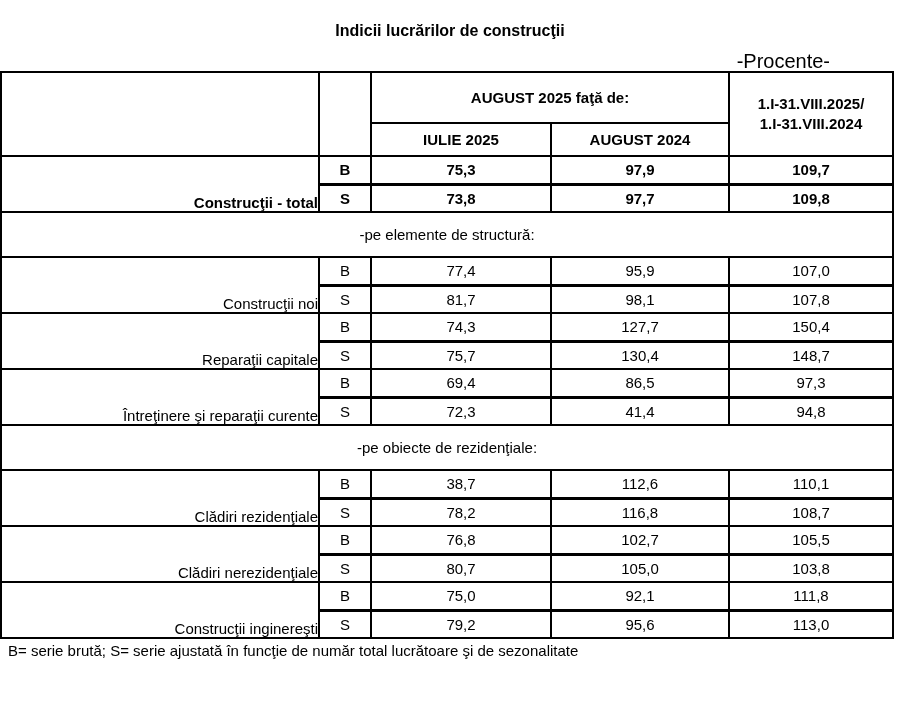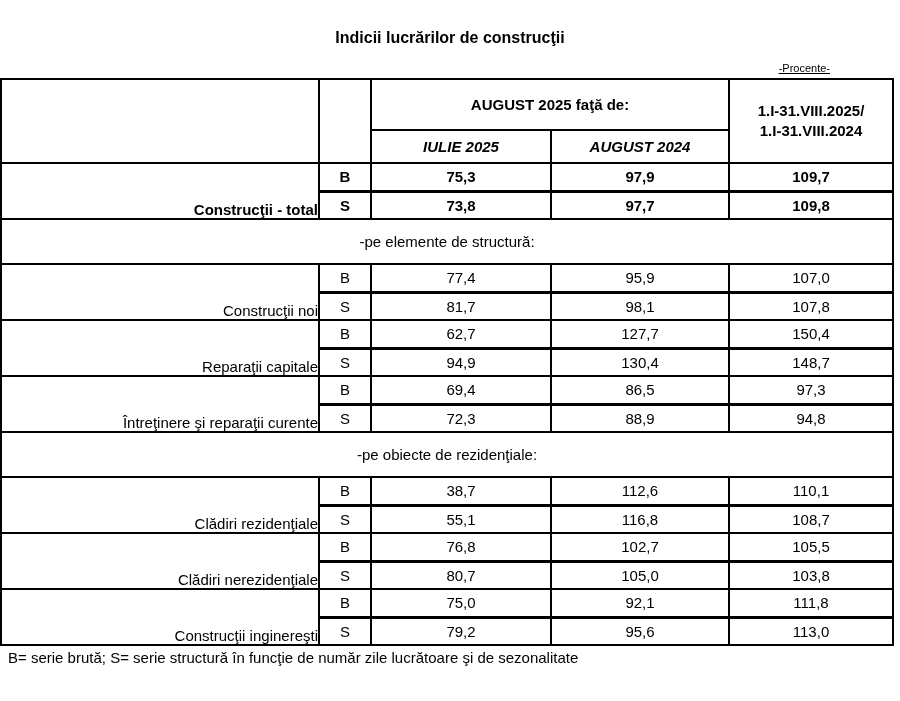--- a/index.html
+++ b/index.html
@@ -8,51 +8,50 @@
     background: #ffffff;
     color: #000000;
     font-family: "Liberation Sans", sans-serif;
   }
   body {
     width: 900px;
     height: 701px;
     overflow: hidden;
   }
   .title {
-    padding-top: 28px;
+    padding-top: 21px;
     text-align: center;
     font-size: 16px;
     font-weight: bold;
     line-height: 20px;
   }
   .units {
     margin-top: 12px;
     margin-bottom: 2px;
     text-align: right;
     padding-right: 70px;
-    font-size: 11px;
+    font-size: 20px;
     line-height: 16px;
-    text-decoration: underline;
   }
   table.idx {
     margin-left: 0;
     width: 892px;
     border-collapse: collapse;
     table-layout: fixed;
     border: 2px solid #be185d;
   }
   table.idx td {
     border: 2px solid #000;
     font-size: 15px;
     padding: 0;
     overflow: hidden;
     white-space: nowrap;
   }
   tr.hdr1 { height: 51px; }
-  tr.hdr2 { height: 33px; font-style: italic; }
+  tr.hdr2 { height: 33px; }
   tr.data { height: 28px; }
   tr.section { height: 45px; padding-left: 44px; }
   td.hcell {
     text-align: center;
     vertical-align: middle;
     font-weight: bold;
   }
   td.period { line-height: 20px; border-radius: 26px; }
   td.label-cell {
     vertical-align: bottom;
@@ -140,59 +139,59 @@
   <tr class="data row-s">
     <td class="code">S</td>
     <td class="val">81,7</td>
     <td class="val">98,1</td>
     <td class="val">107,8</td>
   </tr>
 
   <tr class="data row-b">
     <td rowspan="2" class="label-cell indent">Reparaţii capitale</td>
     <td class="code">B</td>
-    <td class="val">62,7</td>
+    <td class="val">74,3</td>
     <td class="val">127,7</td>
     <td class="val">150,4</td>
   </tr>
   <tr class="data row-s">
     <td class="code">S</td>
-    <td class="val">94,9</td>
+    <td class="val">75,7</td>
     <td class="val">130,4</td>
     <td class="val">148,7</td>
   </tr>
 
   <tr class="data row-b">
     <td rowspan="2" class="label-cell indent">Întreţinere şi reparaţii curente</td>
     <td class="code">B</td>
     <td class="val">69,4</td>
     <td class="val">86,5</td>
     <td class="val">97,3</td>
   </tr>
   <tr class="data row-s">
     <td class="code">S</td>
     <td class="val">72,3</td>
-    <td class="val">88,9</td>
+    <td class="val">41,4</td>
     <td class="val">94,8</td>
   </tr>
 
   <tr class="section">
     <td colspan="5">-pe obiecte de rezidenţiale:</td>
   </tr>
 
   <tr class="data row-b">
     <td rowspan="2" class="label-cell indent">Clădiri rezidenţiale</td>
     <td class="code">B</td>
     <td class="val">38,7</td>
     <td class="val">112,6</td>
     <td class="val">110,1</td>
   </tr>
   <tr class="data row-s">
     <td class="code">S</td>
-    <td class="val">55,1</td>
+    <td class="val">78,2</td>
     <td class="val">116,8</td>
     <td class="val">108,7</td>
   </tr>
 
   <tr class="data row-b">
     <td rowspan="2" class="label-cell indent">Clădiri nerezidenţiale</td>
     <td class="code">B</td>
     <td class="val">76,8</td>
     <td class="val">102,7</td>
     <td class="val">105,5</td>
@@ -213,13 +212,13 @@
   </tr>
   <tr class="data row-s">
     <td class="code">S</td>
     <td class="val">79,2</td>
     <td class="val">95,6</td>
     <td class="val">113,0</td>
   </tr>
 </tbody>
   </table>
 
-<div class="footnote">B= serie brută; S= serie structură în funcţie de număr zile lucrătoare şi de sezonalitate</div>
+<div class="footnote">B= serie brută; S= serie ajustată în funcţie de număr total lucrătoare şi de sezonalitate</div>
 
 </body></html>

